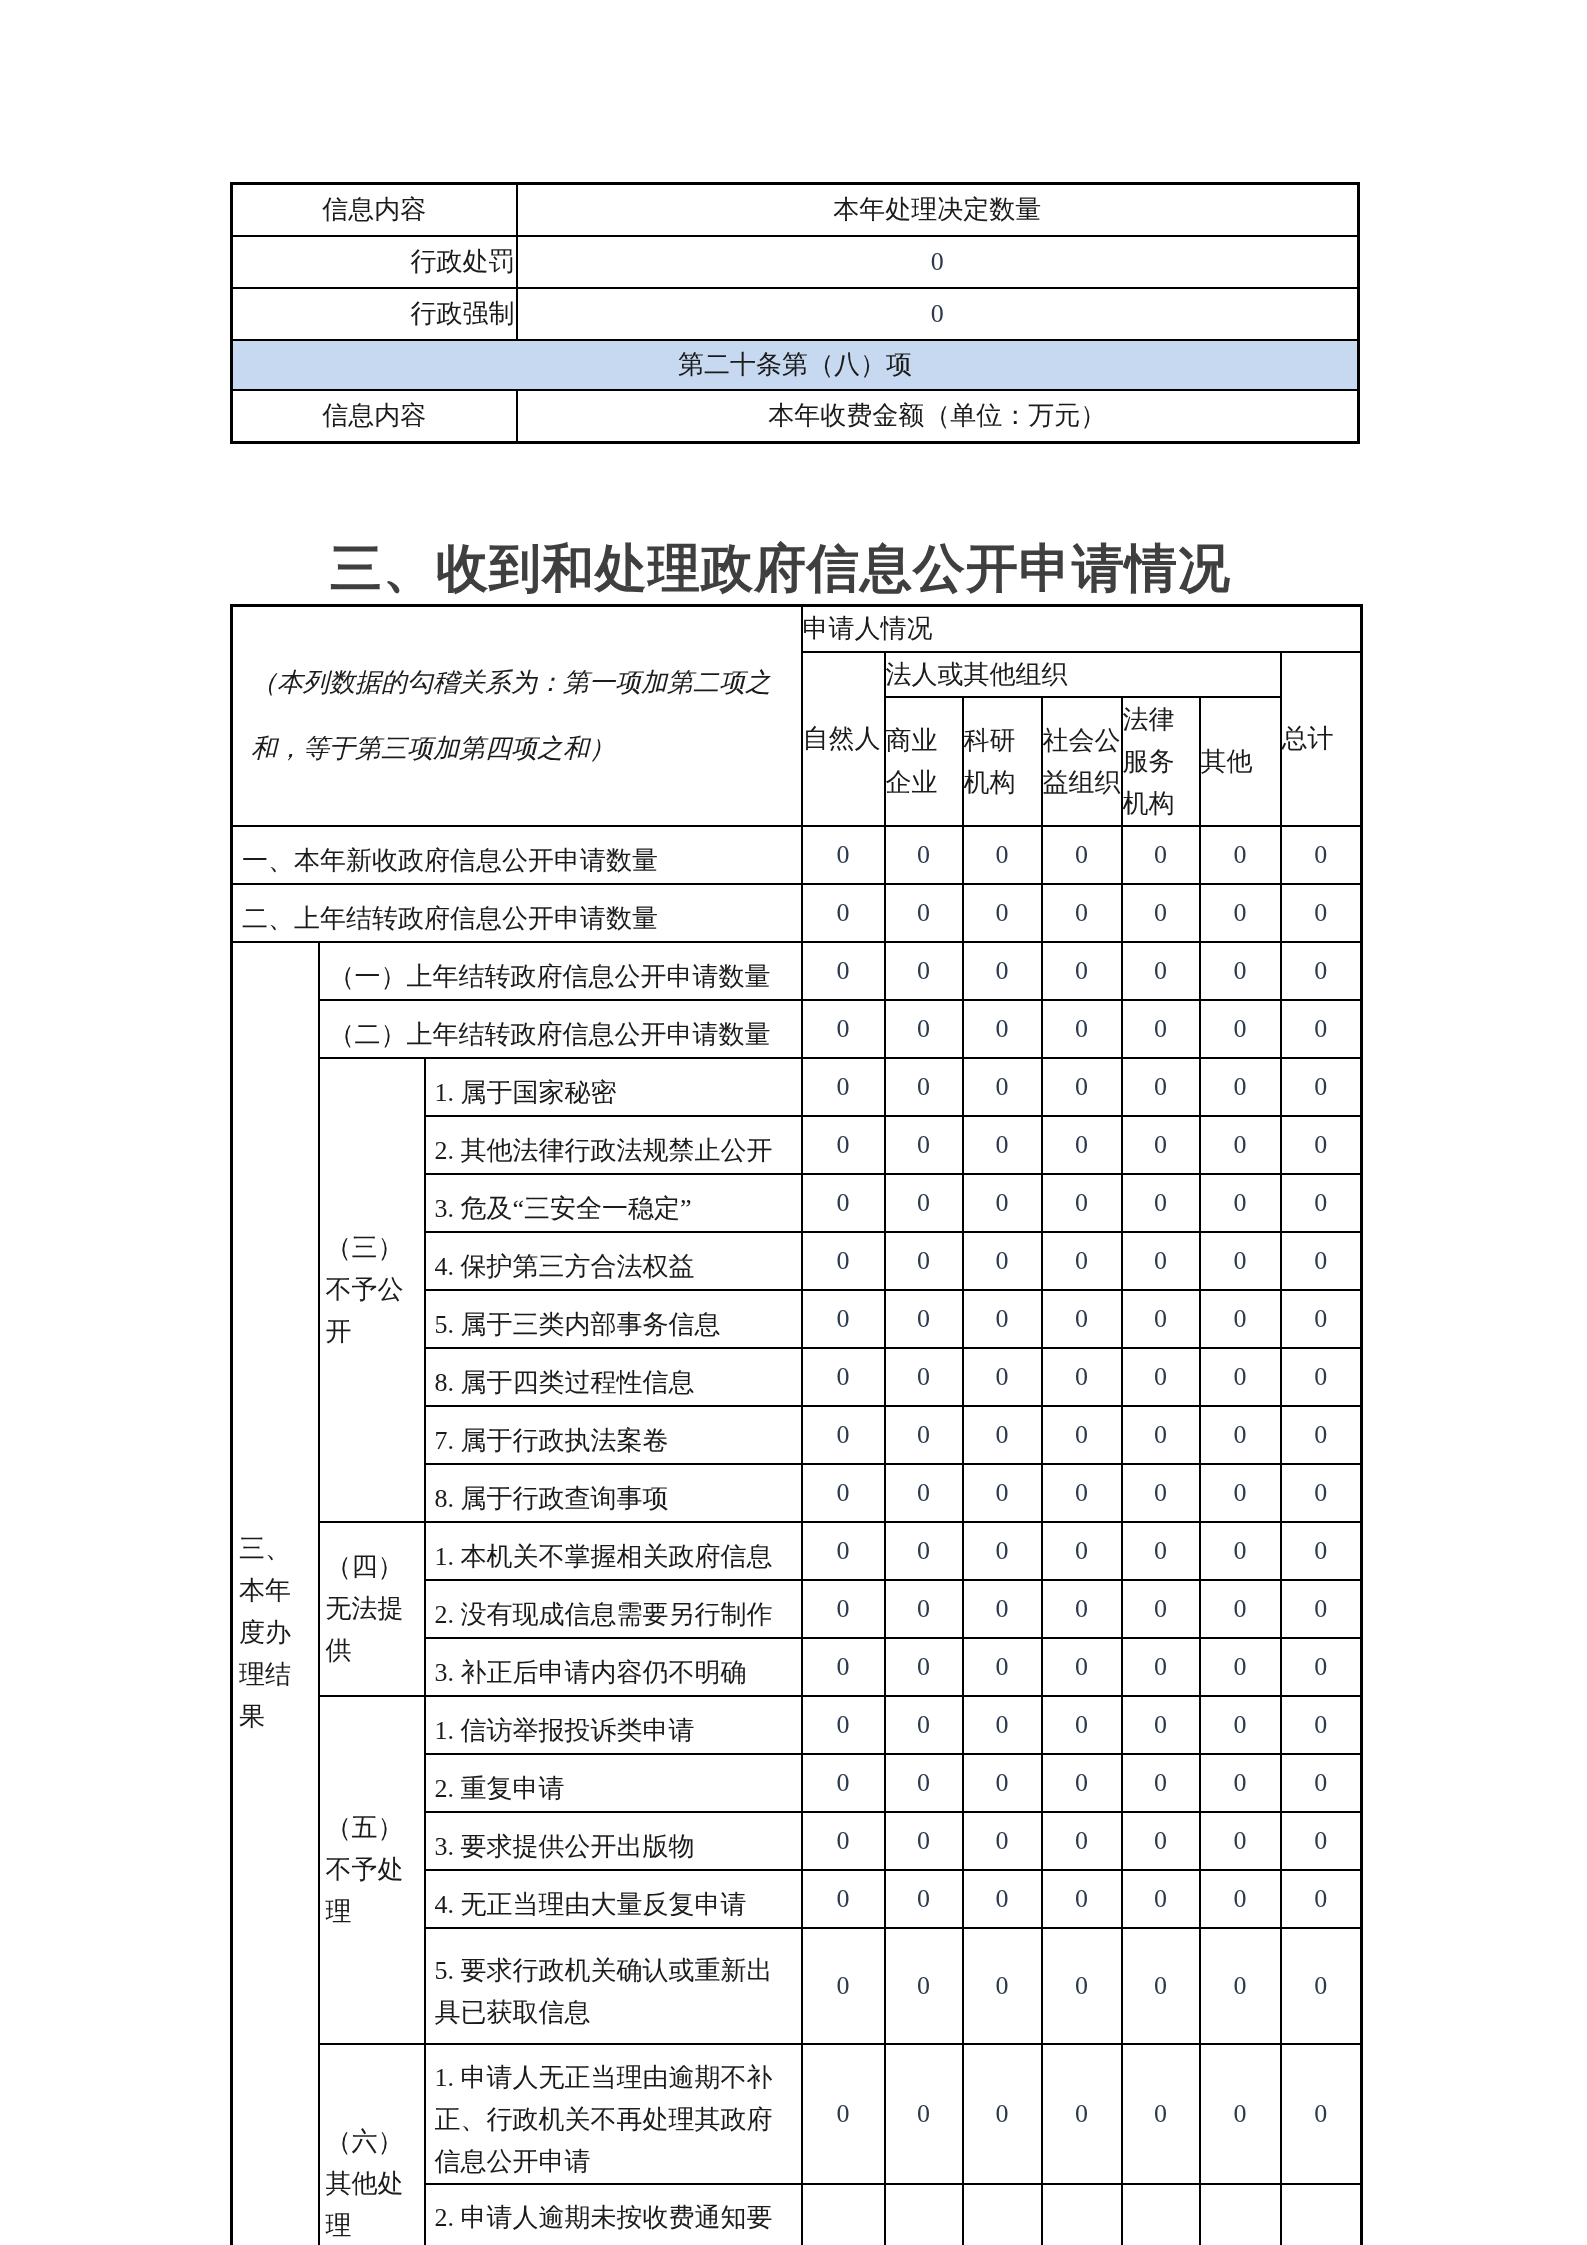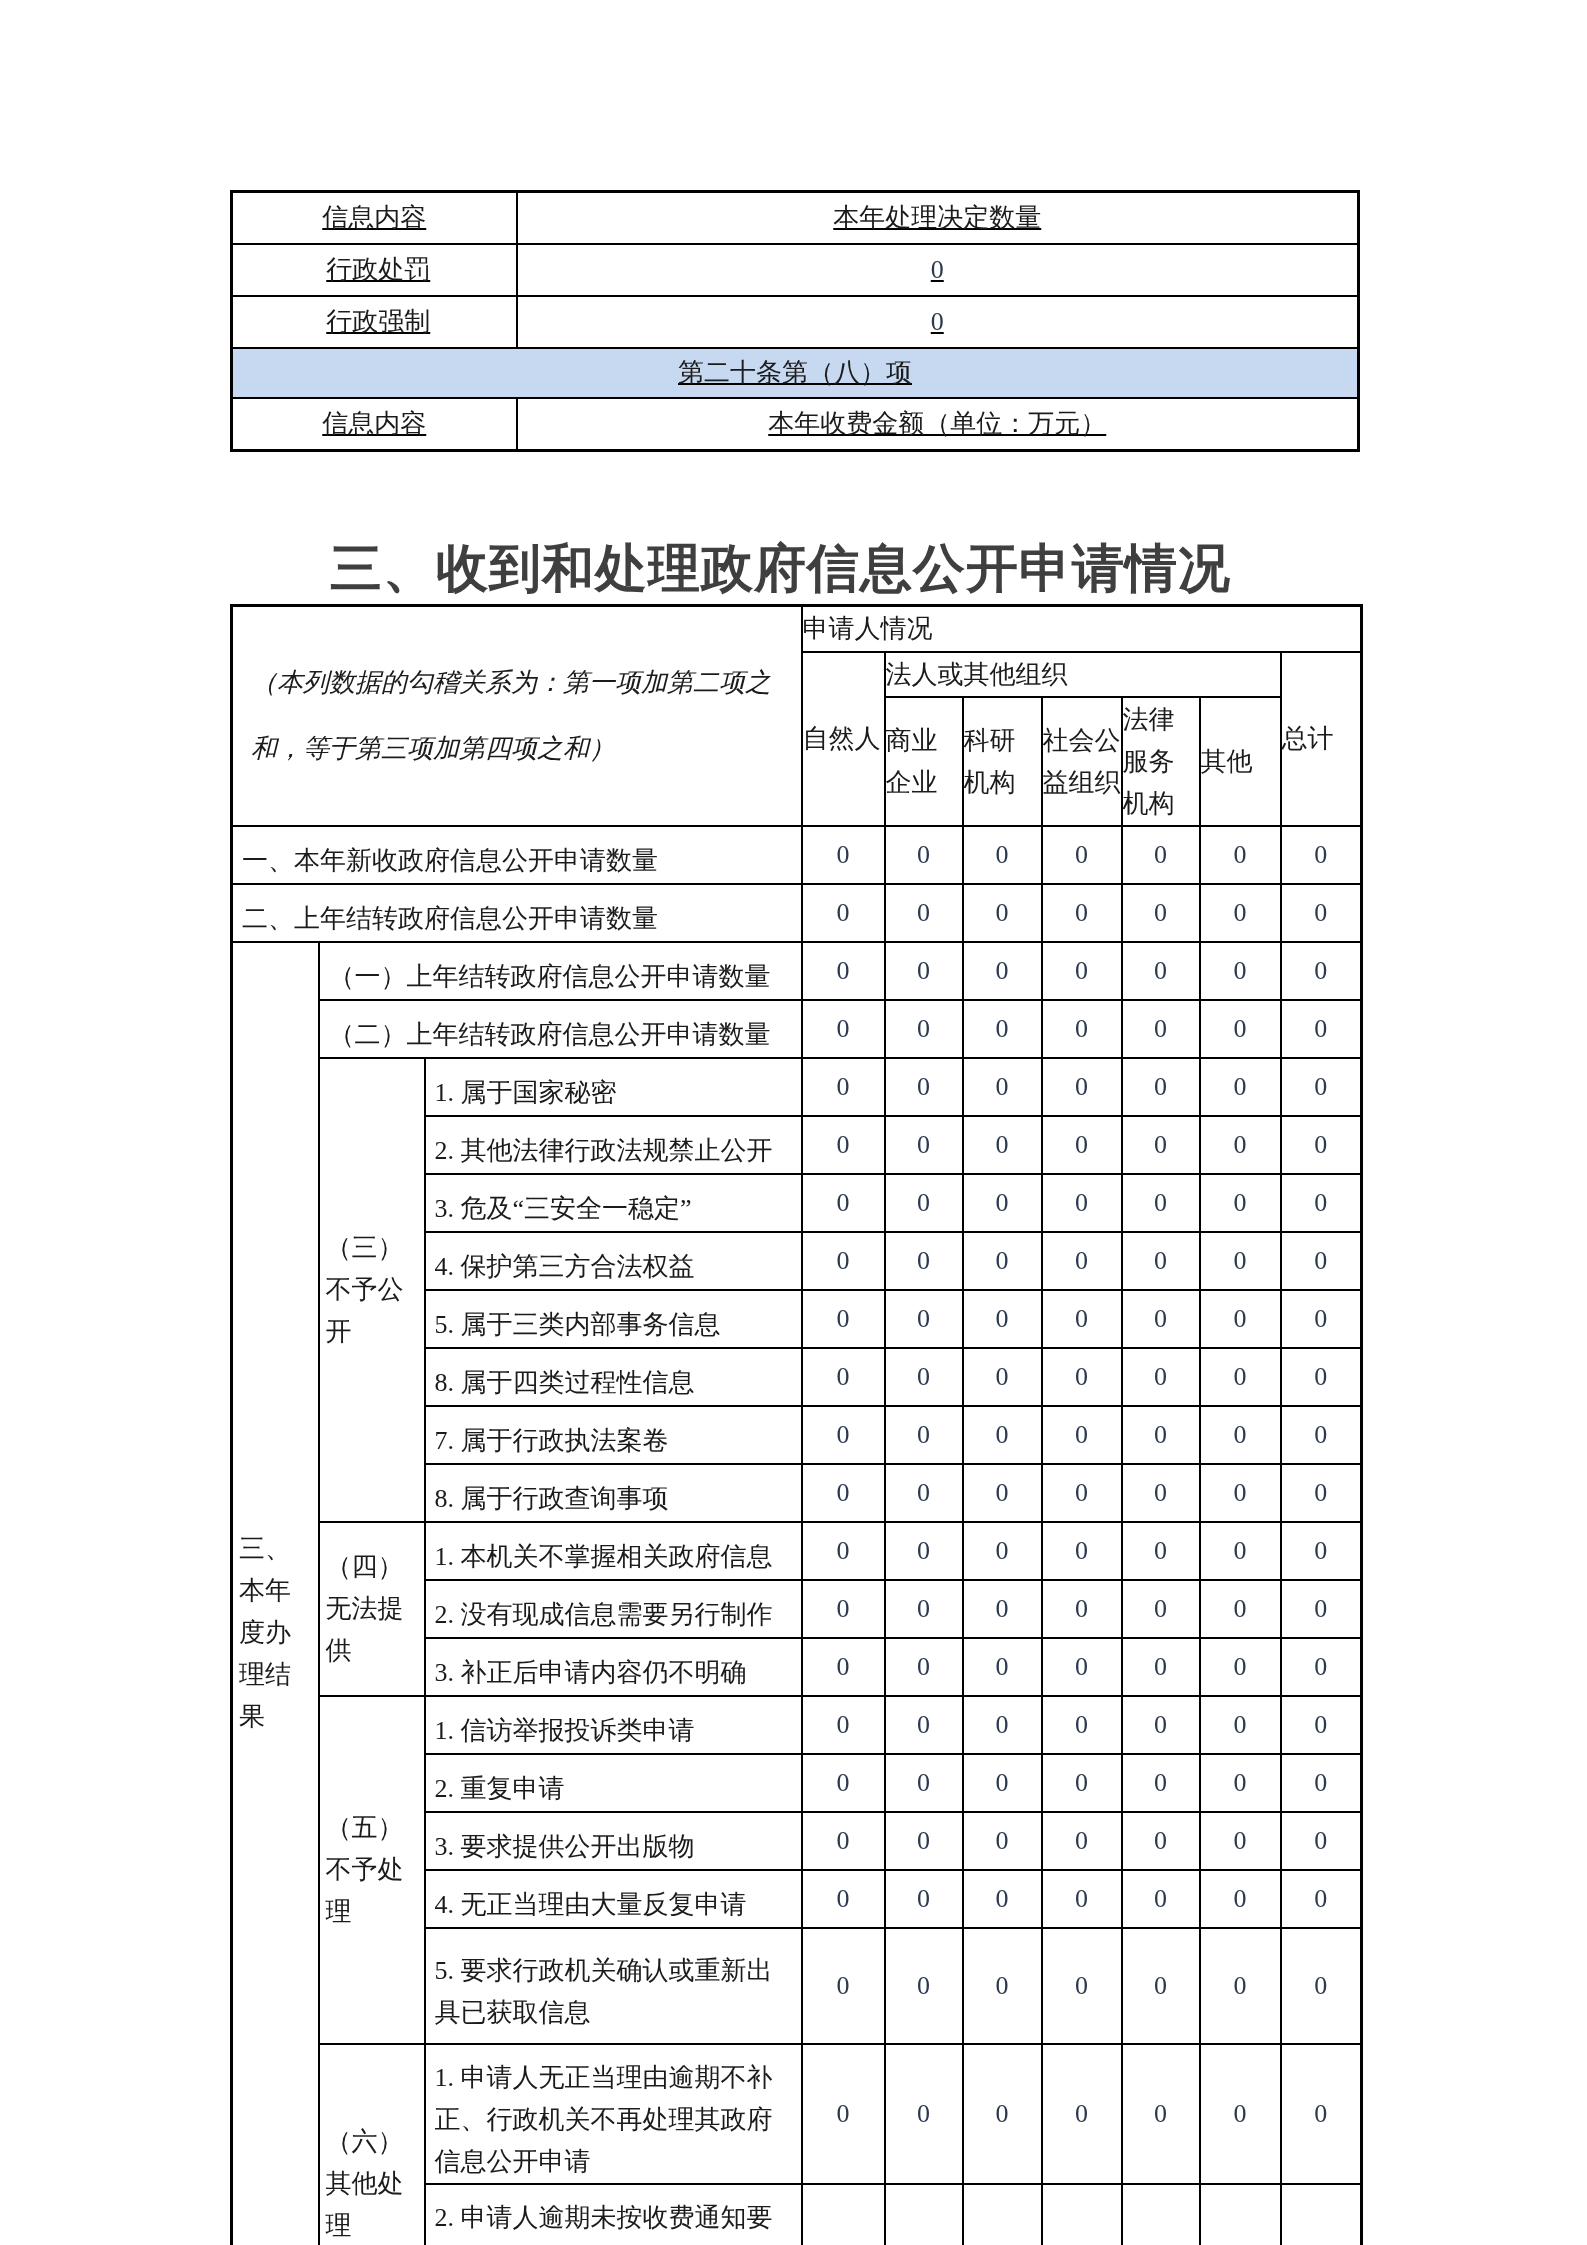--- a/index.html
+++ b/index.html
@@ -22,24 +22,24 @@
     border:2px solid #000;
     font-family:"Liberation Serif","DejaVu Serif",serif;
     font-size:26px;
     color:#1b1b1b;
     line-height:42px;
     vertical-align:middle;
     overflow:hidden;
     word-break:break-all;
   }
   
-  #top-table{left:230px;top:190px;width:1127px;text-decoration:underline;}
+  #top-table{left:230px;top:182px;width:1127px;}
   #top-table td{height:48px;}
   #top-table td.hdr{text-align:center;}
-  #top-table td.lbl{text-align:center;padding-left:9px;}
+  #top-table td.lbl{text-align:right;padding-left:9px;}
   #top-table td.val{text-align:center;color:var(--value-color,#2c3a50);}
   #top-table td.banner-cell{
     background:var(--banner-bg,#c6d9f1);
     text-align:center;height:46px;
   }
   
   #section-title{
     position:absolute;left:330px;top:534px;
     font-family:"Liberation Sans","DejaVu Sans",sans-serif;
     font-weight:bold;

